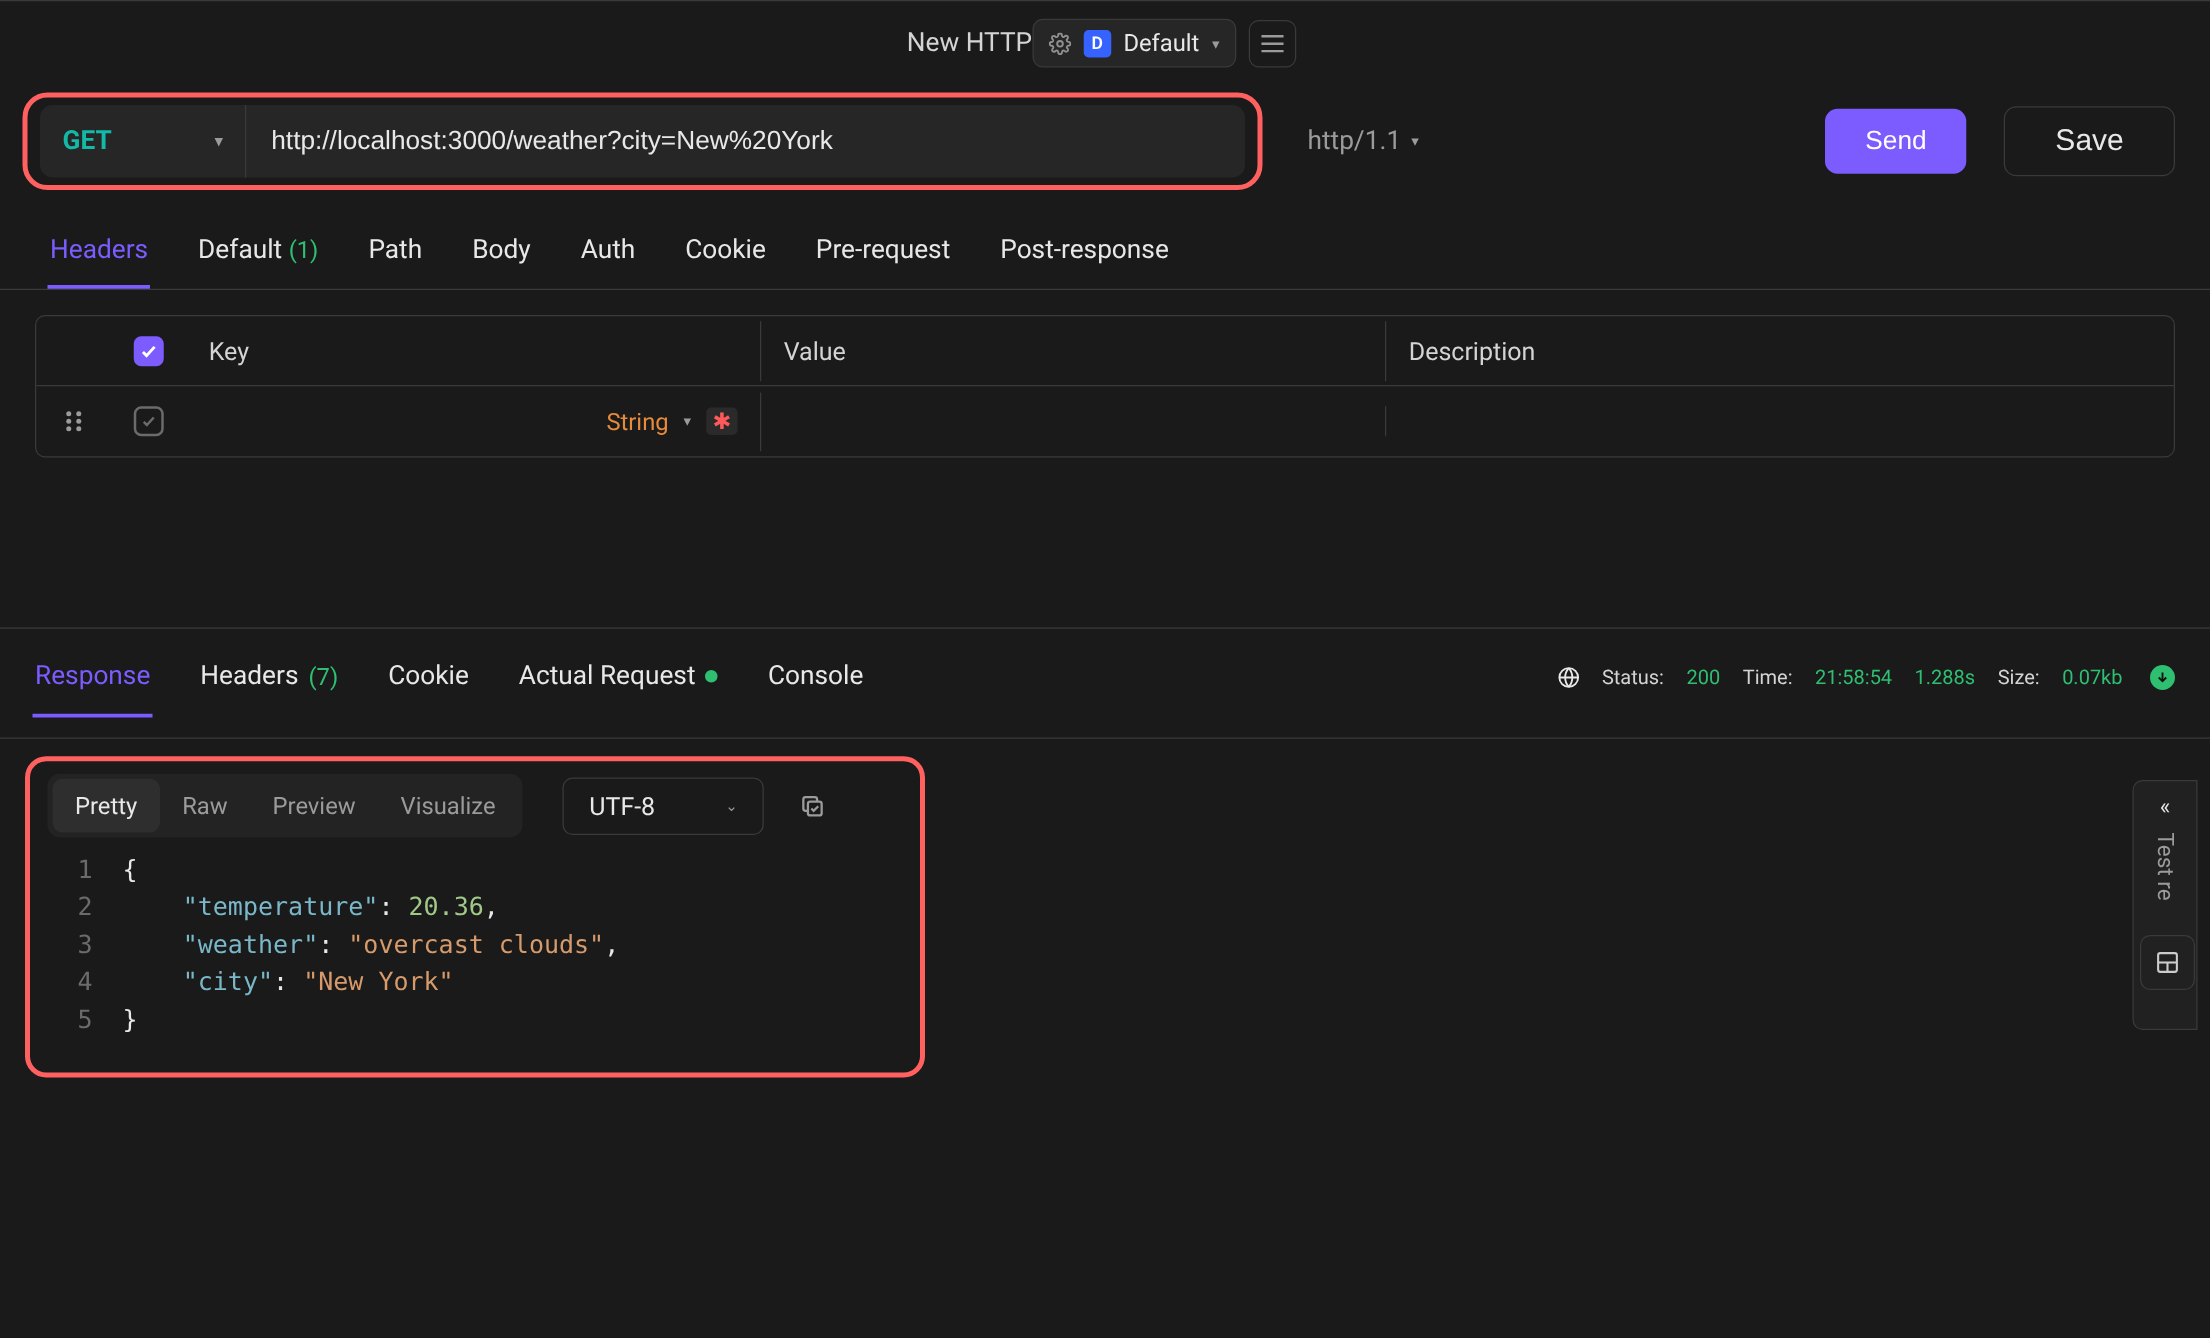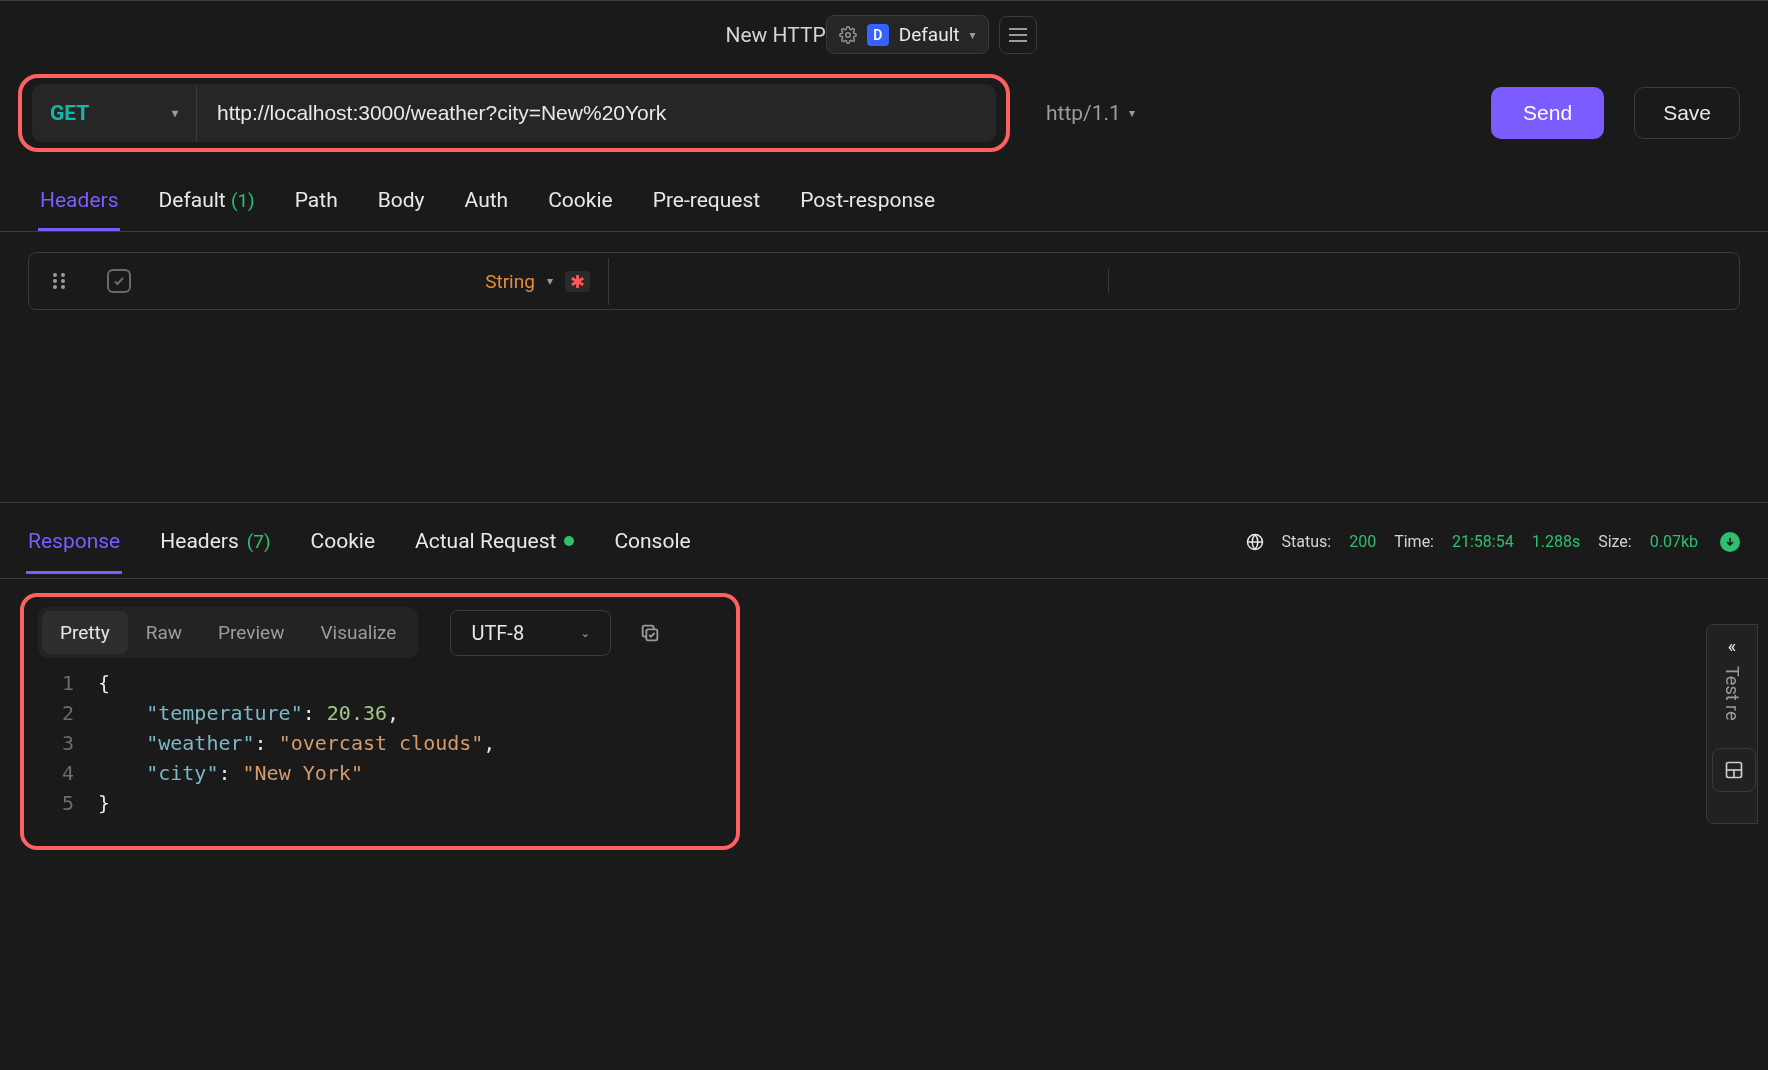--- a/index.html
+++ b/index.html
@@ -126,22 +126,22 @@
     color:#fff;
     font-size:21px;
     padding: 14px 32px;
     border-radius: 10px;
     cursor:pointer;
   }
   .save-btn {
     background: transparent;
     border:1px solid var(--border);
     color: var(--text);
-    font-size:21px;
-    padding: 13px 28px;
+    font-size:24px;
+    padding: 13px 40px;
     border-radius: 10px;
     cursor:pointer;
   }
   
   .tabs {
     display:flex; gap:36px;
     padding: 8px 28px 0 38px;
     border-bottom: 1px solid var(--border);
   }
   .tab {
@@ -186,21 +186,21 @@
   .type-chip { color: var(--orange); font-size:19px; margin-left:auto; display:flex; align-items:center; gap:12px;}
   .star { color: var(--red); font-size:18px; background:#2a2a2a; border-radius:4px; padding:0 5px;}
   
   .resp-section {
     position:absolute;
     left:0; right:0; top: 502px;
     border-top: 1px solid var(--border);
   }
   .resp-tabs {
     display:flex; align-items:center;
-    padding: 20px 28px 4px 26px;
+    padding: 20px 28px 16px 26px;
     border-bottom: 1px solid var(--border);
     gap: 36px;
   }
   .resp-tab {
     padding: 6px 2px 18px 2px;
     font-size:21px;
     color: var(--text);
     cursor:pointer;
     border-bottom: 3px solid transparent;
     display:flex; align-items:center; gap:8px;
@@ -324,20 +324,33 @@
   </div>
   <div class="tab">Path</div>
   <div class="tab">Body</div>
   <div class="tab">Auth</div>
   <div class="tab">Cookie</div>
   <div class="tab">Pre-request</div>
   <div class="tab">Post-response</div>
 </div>
 
 <div class="hdr-table">
+  <div class="hdr-table-row">
+    <div class="cell cell-drag"></div>
+    <div class="cell cell-chk">
+      <div class="chk">
+        <svg width="14" height="14" viewBox="0 0 24 24" fill="none" stroke="currentColor" stroke-width="4">
+            <polyline points="4,13 9,18 20,6"></polyline>
+          </svg>
+      </div>
+    </div>
+    <div class="cell cell-key">Key</div>
+    <div class="cell cell-val">Value</div>
+    <div class="cell cell-desc">Description</div>
+  </div>
   <div class="hdr-table-row">
     <div class="cell cell-drag">
       <svg width="14" height="18" viewBox="0 0 14 18" fill="currentColor">
           <circle cx="3" cy="3" r="2"></circle>
           <circle cx="11" cy="3" r="2"></circle>
           <circle cx="3" cy="9" r="2"></circle>
           <circle cx="11" cy="9" r="2"></circle>
           <circle cx="3" cy="15" r="2"></circle>
           <circle cx="11" cy="15" r="2"></circle>
         </svg>

